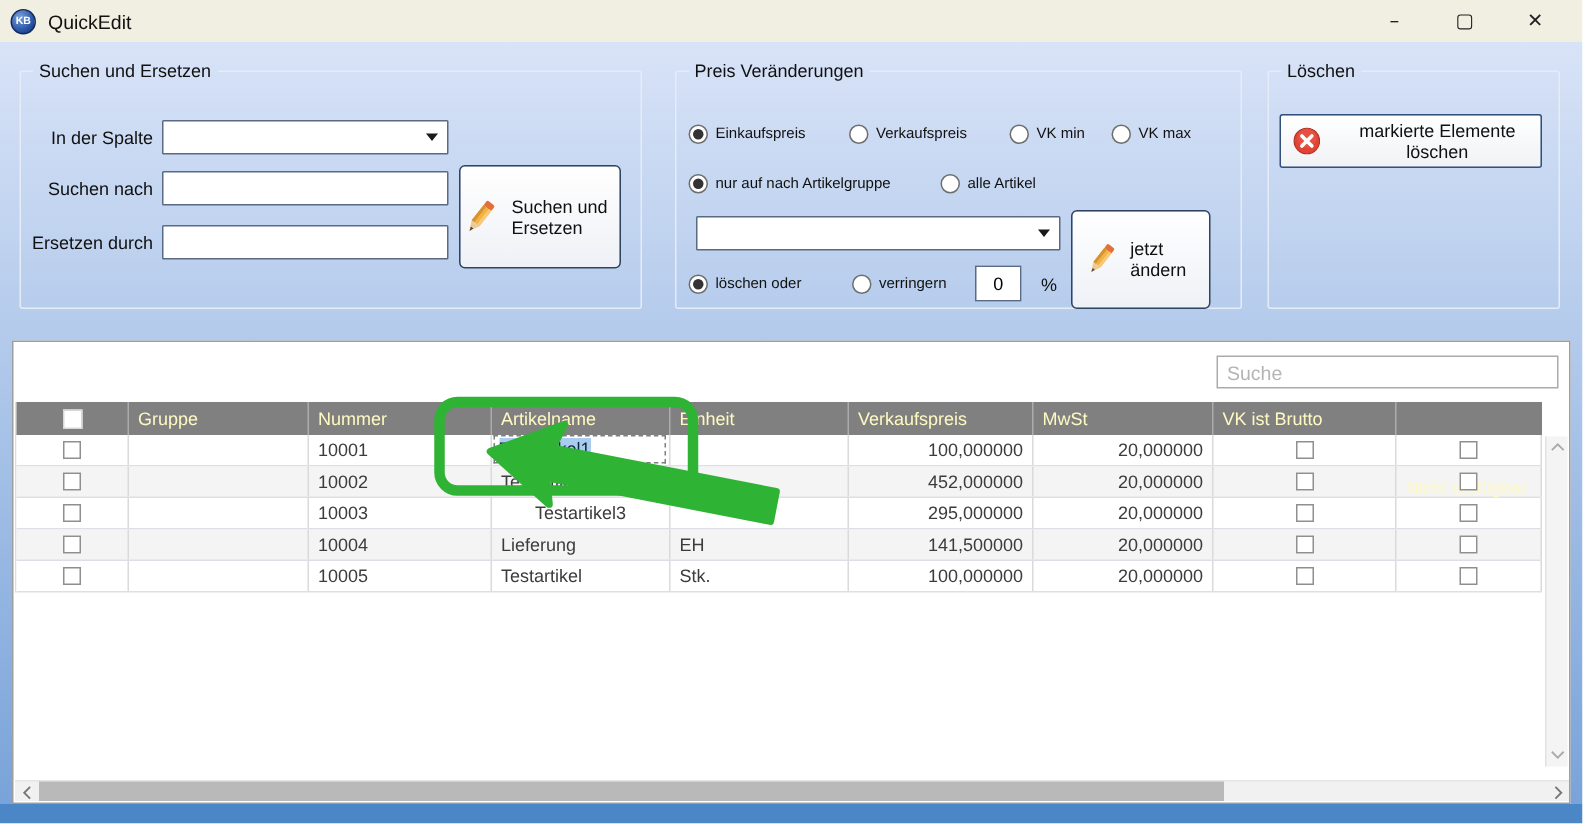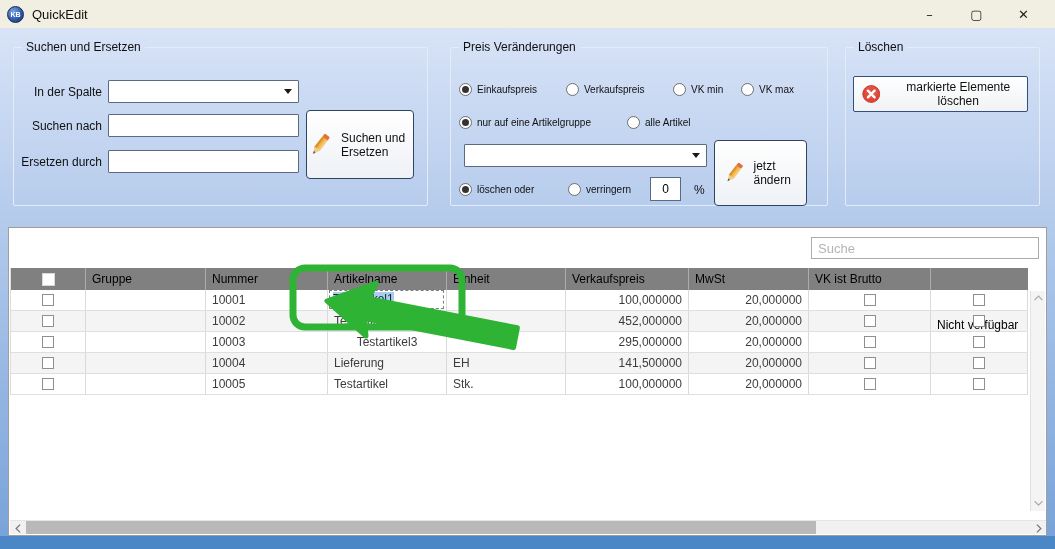--- a/index.html
+++ b/index.html
@@ -68,21 +68,21 @@
   
   .panel { position:absolute; left:8px; top:199px; width:1039px; height:309px;
     background:#fff; border:1px solid #9e9e9e; }
   .gridsearch { position:absolute; left:802px; top:9px; width:228px; height:22px;
     border:1px solid #ababab; font-size:13px; padding:0 6px; color:#333;
     font-family:"Liberation Sans", sans-serif; }
   .gridsearch::placeholder { color:#b4b4b4; }
 
   .grid { position:absolute; left:1px; top:40px; border-left:1px solid #dcdcdc; }
   .ghead { display:flex; height:22px; background:#808080; }
-  .hcell { height:22px; line-height:22px; color:#000000; font-size:12px; padding-left:6px;
+  .hcell { height:22px; line-height:22px; color:#fef9c3; font-size:12px; padding-left:6px;
     border-right:1px solid rgba(255,255,255,0.35); overflow:hidden; white-space:nowrap; }
   .hcell.cbc { display:flex; align-items:center; justify-content:center; padding-left:0; }
   .hcb { width:13px; height:13px; background:#fff; border:1px solid #d8d8d8; }
   .grow { display:flex; height:21px; border-bottom:1px solid #dcdfe5; background:#fff; }
   .grow.alt { background:#f4f4f4; }
   .gcell { height:20px; line-height:20px; font-size:12px; color:#3c3c3c; padding:0 6px;
     border-right:1px solid #dadada; overflow:hidden; white-space:nowrap; position:relative; }
   .gcell.num { text-align:right; }
   .gcell.cbc { display:flex; align-items:center; justify-content:center; padding:0; }
   .cb { width:12px; height:12px; background:#fff; border:1px solid #8f8f8f; }
@@ -164,21 +164,21 @@
           <span class="rlbl">VK min</span>
         </span>
         <span class="ritem" style="left: 290px;">
           <span class="rb"></span>
           <span class="rlbl">VK max</span>
         </span>
       </div>
     <div class="radiorow" style="top:61px;" id="radiorow2">
         <span class="ritem" style="left: 8px;">
           <span class="rb sel"></span>
-          <span class="rlbl">nur auf eine Artikelgruppe</span>
+          <span class="rlbl">nur auf nach Artikelgruppe</span>
         </span>
         <span class="ritem" style="left: 176px;">
           <span class="rb"></span>
           <span class="rlbl">alle Artikel</span>
         </span>
       </div>
     <div class="combo" style="left:13px; top:90px; width:243px;">
       <span class="cval"></span>
       <span class="cbtn">
           <span class="arrow"></span>

